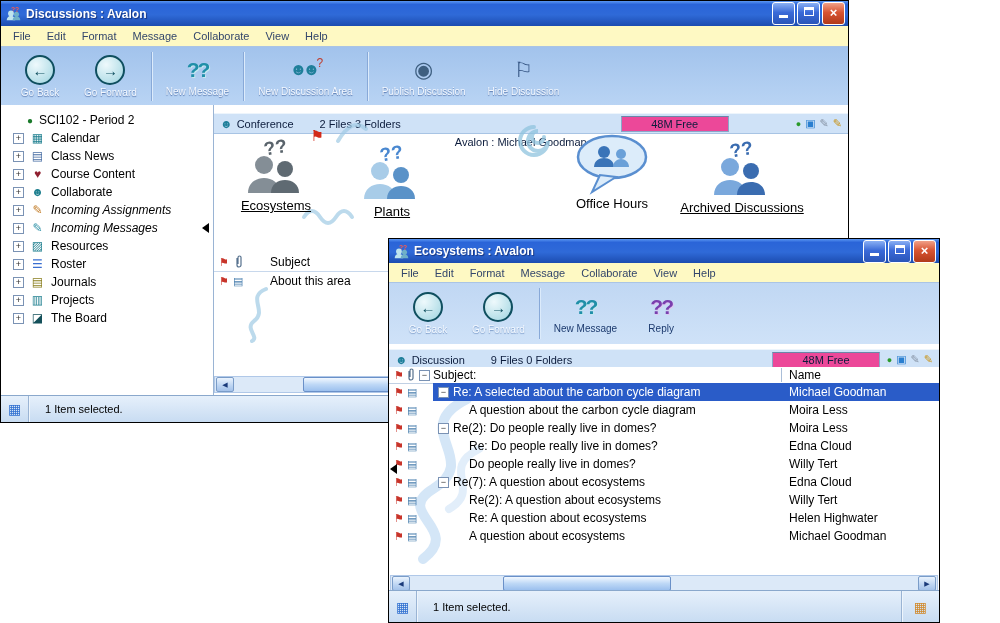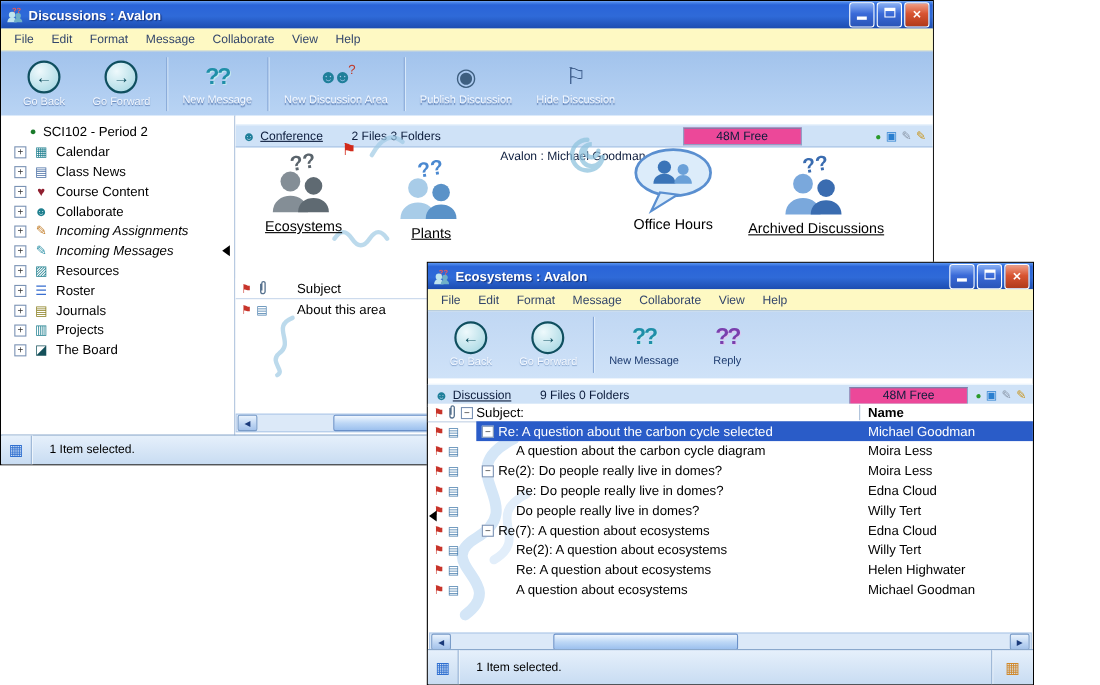--- a/index.html
+++ b/index.html
@@ -49,21 +49,21 @@
   .qq.purple{color:#7a3fae;text-shadow:1px 1px 0 #ddc8f0;}
   .ppl{font-size:17px;color:#1f7f9a;letter-spacing:-5px;line-height:28px;position:relative;padding-right:6px;}
   .ppl .miniq{font-style:normal;position:absolute;top:-7px;right:-2px;font-size:12px;color:#c03a2a;letter-spacing:0;}
   .eye{font-size:22px;color:#3e5f80;line-height:28px;}
   .hideflag{font-size:21px;color:#2a4a7a;line-height:28px;}
 
   
   .chdr{position:absolute;left:0;right:0;height:19px;background:#cfe2f7;border-top:1px solid #edf5fc;
     border-bottom:1px solid #a8c4e4;display:flex;align-items:center;font-size:11px;color:#0c1c3c;padding:0 6px;}
   .chdr-ic{color:#1f7f9a;font-size:12px;margin-right:4px;}
-  .chdr .kind{margin-right:26px;text-decoration:underline;}
+  .chdr .kind{margin-right:26px;}
   .chdr .counts{margin-right:54px;}
   .chdr .account{margin-right:34px;margin-top:36px;}
   .freebox{background:#ec4899;border:1px solid #8aa6c8;border-top-color:#6a86a8;width:106px;text-align:center;
     height:14px;line-height:14px;font-size:11px;}
   .chdr-icons{margin-left:auto;display:flex;gap:4px;align-items:center;font-size:11px;}
   .chdr-icons i{font-style:normal;}
   .dotg{color:#2a9a2a;font-size:9px;}
   .sqb{color:#2a7fd0;}
   .pen1{color:#8a97a8;}
   .pen2{color:#c8941a;}
@@ -114,21 +114,21 @@
     display:flex;align-items:center;justify-content:center;flex:none;}
   .grid-ic{font-size:14px;color:#2f6fd0;font-style:normal;}
   .grid-ic.orange{color:#d0882a;}
   .status-text{margin-left:16px;white-space:nowrap;}
   .sb-right{margin-left:auto;height:100%;display:flex;align-items:center;border-left:1px solid #9ab4d4;
     padding:0 12px;box-shadow:inset 1px 0 0 #eef5fc;}
 
   
   .colhdr{position:absolute;left:0;right:0;top:128px;height:16px;background:#fff;border-bottom:1px solid #c0d0e4;font-size:12px;color:#000;}
   .hdiv{position:absolute;left:392px;top:1px;bottom:1px;width:1px;background:#aabed8;}
-  .hname{position:absolute;left:400px;top:1px;font-weight:bold;}
+  .hname{position:absolute;left:400px;top:1px;}
   .hsubj{position:absolute;left:44px;top:1px;}
   .hflag{position:absolute;left:5px;top:2px;color:#c8342a;font-size:11px;}
   .hclip{position:absolute;left:17px;top:1px;}
   .minusbox2{position:absolute;left:30px;top:3px;width:9px;height:9px;border:1px solid #7a92b4;background:#fff;
     font-size:9px;line-height:8px;text-align:center;color:#333;}
   .rows-wrap{position:absolute;left:0;right:0;top:144px;height:164px;}
   .msg-row{position:absolute;left:0;right:0;height:18px;}
   .rflag{position:absolute;left:5px;top:3px;color:#c8342a;font-size:11px;}
   .rdoc{position:absolute;left:18px;top:3px;color:#4a7fae;font-size:11px;}
   .rband{position:absolute;left:44px;right:0;top:0;bottom:0;}
@@ -465,21 +465,21 @@
       <path d="M70 10 C10 40 86 70 36 100 C-4 124 66 140 26 170" fill="none" stroke="#d4e6f7" stroke-width="10" stroke-linecap="round"></path>
       <path d="M82 60 C42 80 86 100 52 120" fill="none" stroke="#e2eefa" stroke-width="8" stroke-linecap="round"></path>
     </svg>
 
     <div class="rows-wrap" id="front-rows">
         <div class="msg-row sel" style="top: 0px;">
           <span class="rflag">⚑</span>
           <span class="rdoc">▤</span>
           <div class="rband">
             <span class="minusbox">−</span>
-            <span class="rsubj" style="left:20px">Re: A question about the carbon cycle selected</span>
+            <span class="rsubj" style="left:20px">Re: A selected about the carbon cycle diagram</span>
             <span class="rname">Michael Goodman</span>
           </div>
         </div>
         <div class="msg-row" style="top: 18px;">
           <span class="rflag">⚑</span>
           <span class="rdoc">▤</span>
           <div class="rband">
             <span class="rsubj" style="left:36px">A question about the carbon cycle diagram</span>
             <span class="rname">Moira Less</span>
           </div>

